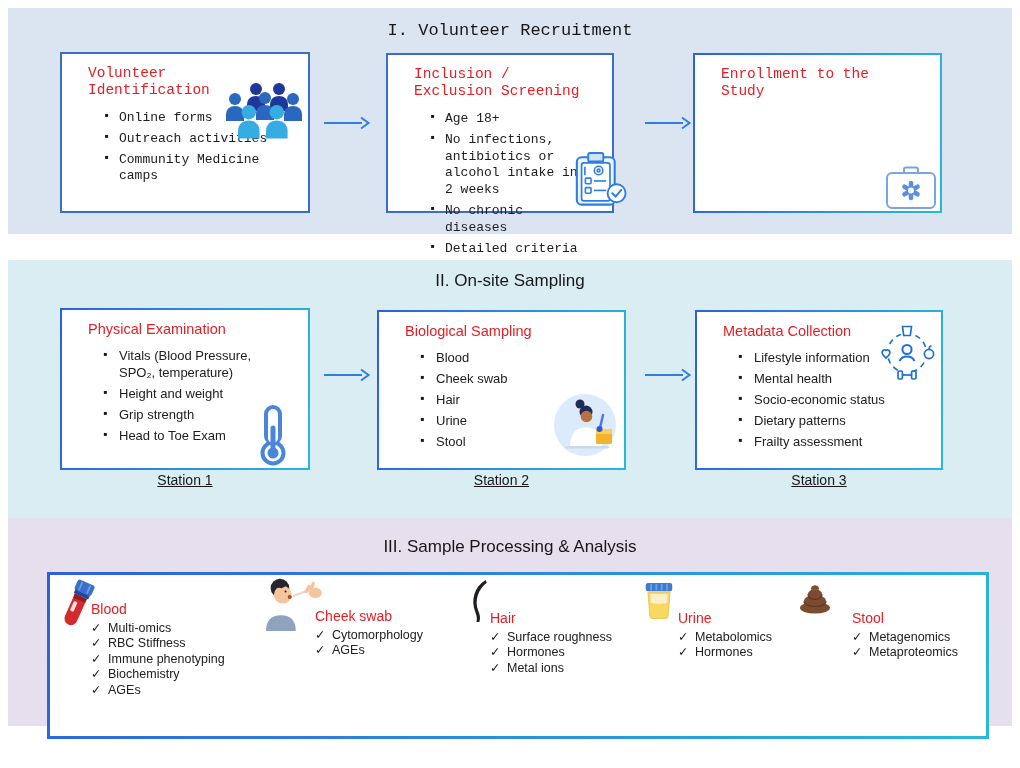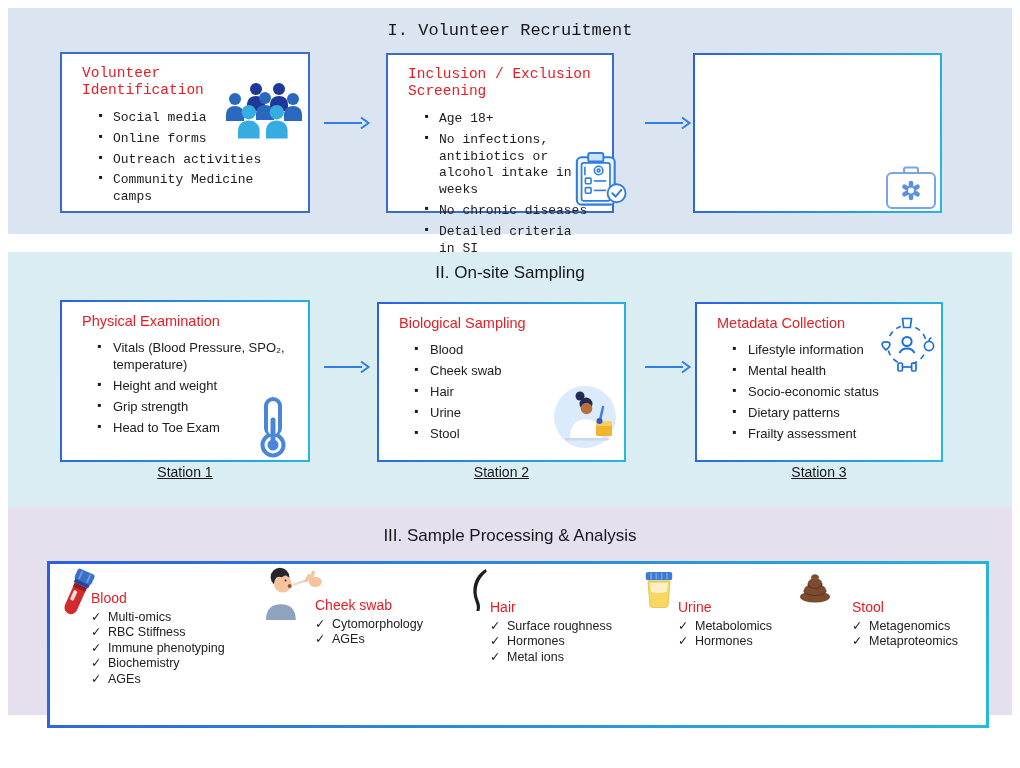--- a/index.html
+++ b/index.html
@@ -1,31 +1,31 @@
 <!DOCTYPE html>
 <html><head>
 <meta charset="utf-8">
 <style>
   html,body { margin:0; padding:0; background:#ffffff; }
   .canvas { position:relative; width:1020px; height:768px; background:#ffffff; overflow:hidden;
             font-family:"Liberation Sans", sans-serif; }
 
   .panel { position:absolute; left:8px; width:1004px; }
   #panel1 { top:8px;  height:226px; background:#dbe5f2;font-family:Liberation Mono, monospace; }
-  #panel2 { top:252px; height:296px; background:#d9edf3; }
-  #panel3 { top:507px; height:208px; background:#e6e0ee; }
+  #panel2 { top:260px; height:296px; background:#d9edf3; }
+  #panel3 { top:518px; height:208px; background:#e6e0ee; }
 
   .panel-title { position:absolute; left:0; width:100%; text-align:center;
                  font-size:17px; color:#17171a; }
 
   .wbox { position:absolute; box-sizing:border-box; background:#ffffff; border:2px solid #3c6cc9; }
   .gbox { position:absolute; box-sizing:border-box; padding:2px;
           background:linear-gradient(100deg,#2d5fe0,#28b9da); }
   .box-content { position:relative; width:100%; height:100%; box-sizing:border-box;
-                 padding:10px 20px; background:#ffffff; }
+                 padding:10px 26px; background:#ffffff; }
   .wbox .box-content { background:transparent; }
 
   .red-title { color:#e31e24; font-size:14.5px; line-height:1.2; margin:1px 0 10px 0; }
 
   ul.bullets { list-style:none; margin:0 0 0 14px; padding:0; font-size:13px; color:#202024; }
   ul.bullets li { position:relative; padding-left:17px; margin-bottom:4px; line-height:1.3; }
   ul.bullets li::before { content:"▪"; position:absolute; left:1px; top:-1px; font-size:12px; color:#17171a; }
 
   .station { position:absolute; text-align:center; font-size:14px; color:#17171a;text-decoration:underline; }
   .arrow { position:absolute; }
@@ -47,21 +47,20 @@
 
 <div class="canvas">
 
   <section class="panel" id="panel1">
     <div class="panel-title" style="top:13px">I. Volunteer Recruitment</div>
 
     <div class="wbox" style="left:52px;top:44px;width:250px;height:161px">
       <div class="box-content">
         <div class="red-title">Volunteer Identification</div>
         <ul class="bullets">
-          <li>Social media</li>
           <li>Online forms</li>
           <li>Outreach activities</li>
           <li>Community Medicine camps</li>
         </ul>
         <svg class="boxicon" style="left:164px;top:29px" width="78" height="62" viewBox="0 0 78 62">
           <defs>
               <g id="pp">
                 <circle cx="9" cy="6" r="6"></circle>
                 <path d="M0,28 v-6 c0,-6 4,-9 9,-9 c5,0 9,3 9,9 v6 z"></path>
               </g>
@@ -110,20 +109,21 @@
       </div>
     </div>
 
     <svg class="arrow" style="left:635px;top:106px" width="50" height="18">
       <path d="M2,9 H40" stroke="#2f7fe2" stroke-width="2" fill="none"></path>
       <path d="M39,3.5 L46.5,9 L39,14.5" stroke="#2f7fe2" stroke-width="2" fill="none"></path>
     </svg>
 
     <div class="gbox" style="left:685px;top:45px;width:249px;height:160px">
       <div class="box-content">
+        <div class="red-title">Enrollment to the Study</div>
         <svg class="boxicon" style="left:189px;top:111px" width="54" height="44" viewBox="0 0 54 44">
           <rect x="20" y="1.5" width="14" height="8" rx="2" fill="#ffffff" stroke="#7aa4e6" stroke-width="2"></rect>
           <rect x="3" y="7" width="48" height="35" rx="5" fill="#ffffff" stroke="#7aa4e6" stroke-width="2"></rect>
           <g stroke="#5b8fe0" stroke-width="4.6" stroke-linecap="round">
             <line x1="27" y1="17" x2="27" y2="32"></line>
             <line x1="20.5" y1="20.7" x2="33.5" y2="28.3"></line>
             <line x1="33.5" y1="20.7" x2="20.5" y2="28.3"></line>
           </g>
           <circle cx="27" cy="24.5" r="3" fill="#ffffff"></circle>
         </svg>

